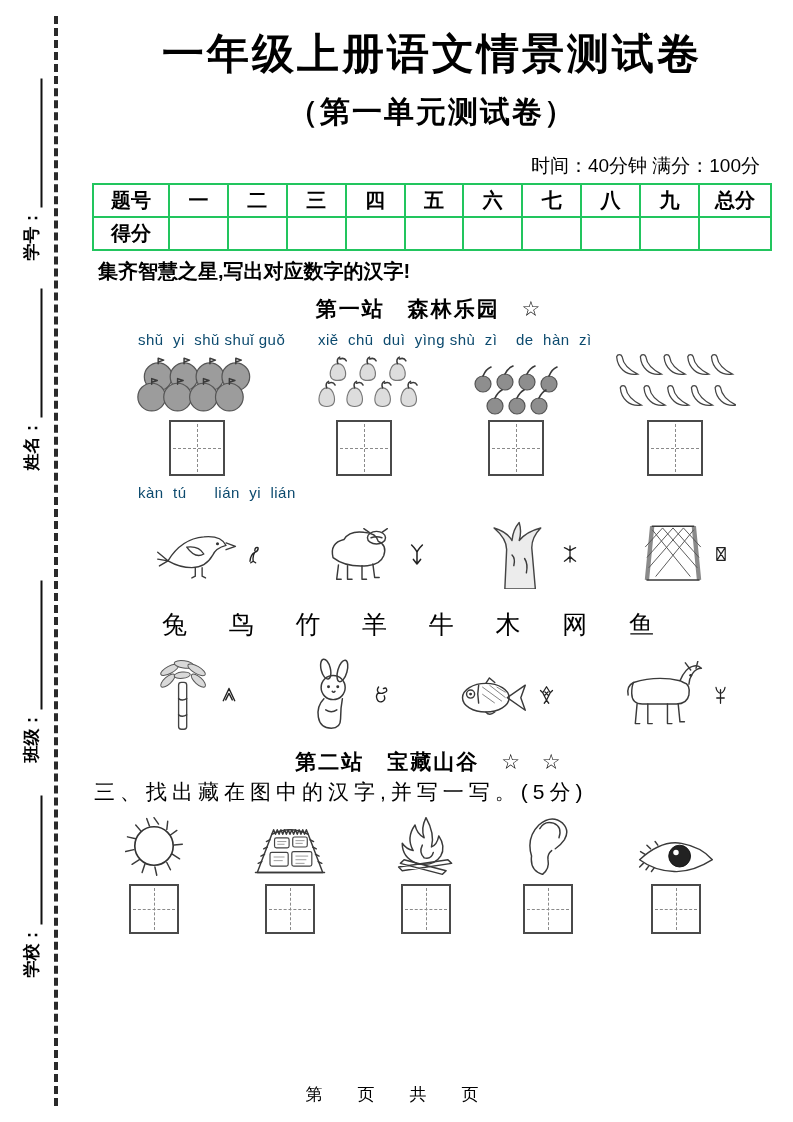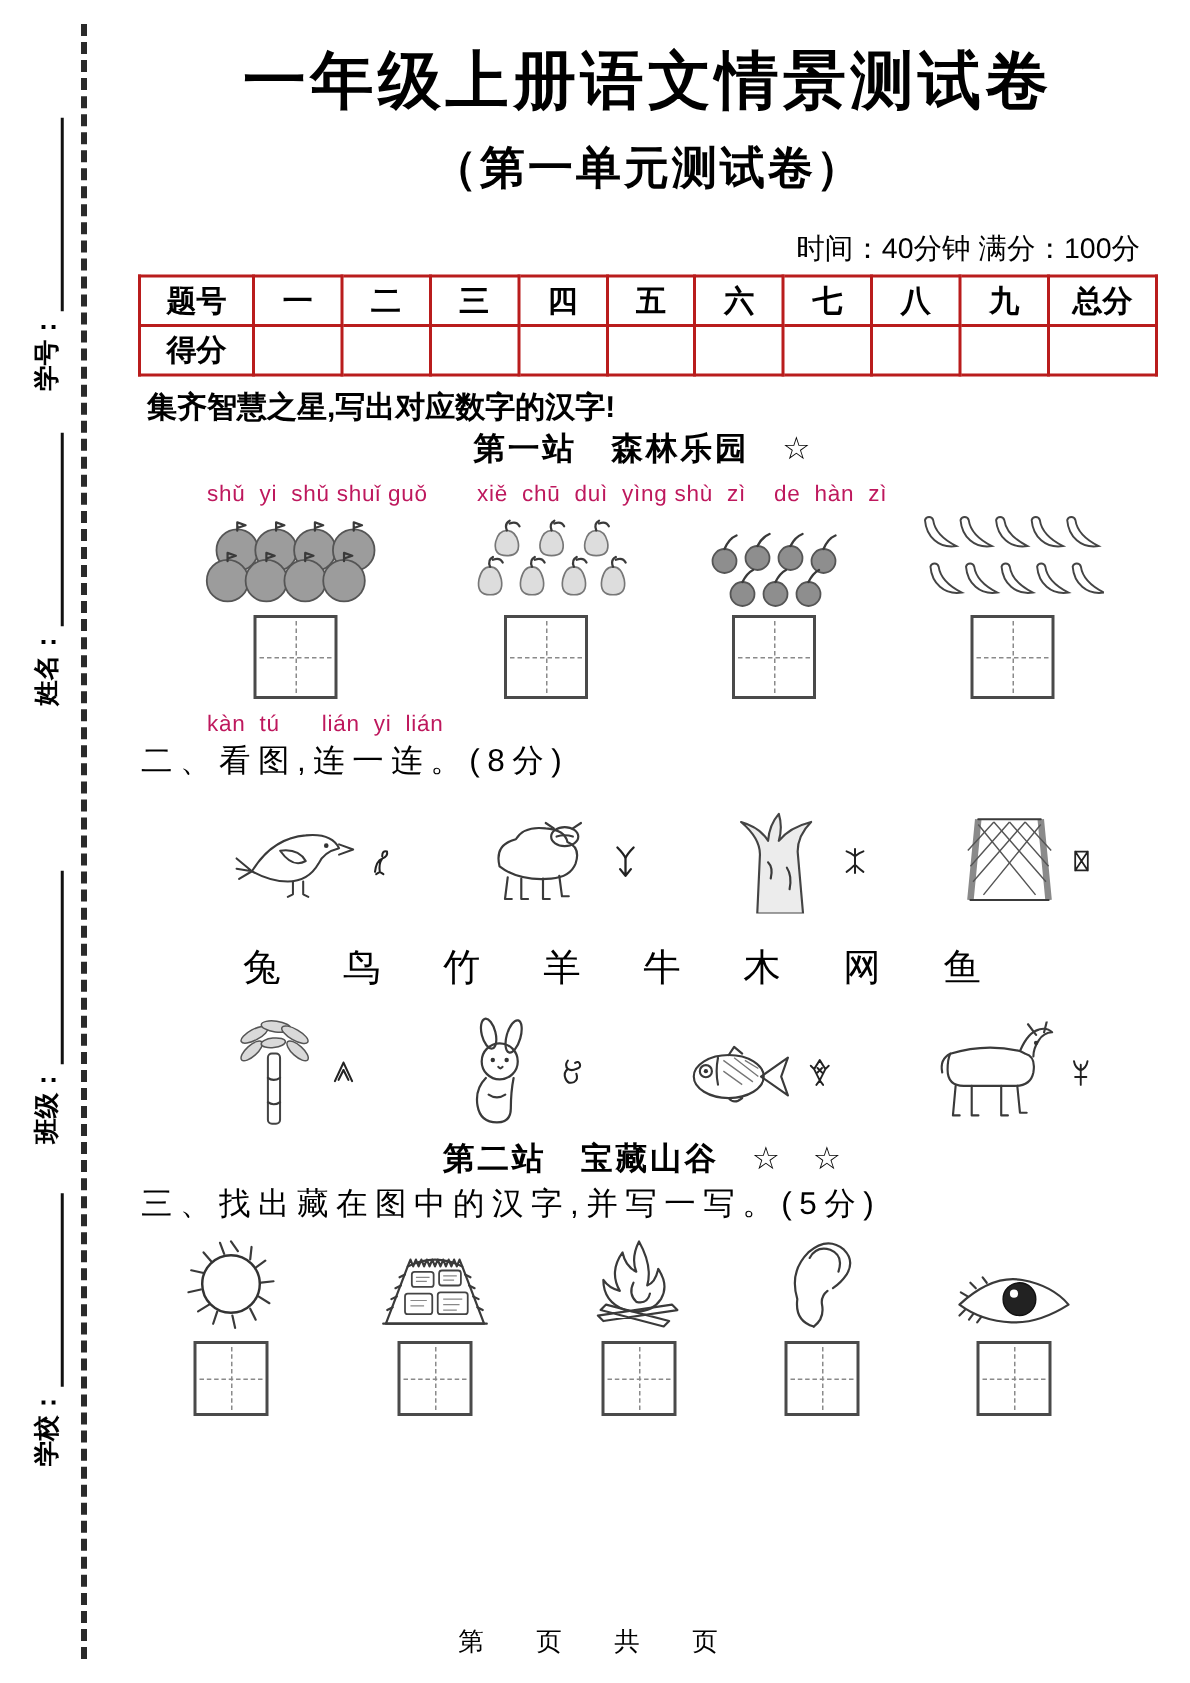--- a/index.html
+++ b/index.html
@@ -13,31 +13,31 @@
               transform:rotate(-90deg);font-size:17px;font-weight:bold;white-space:nowrap;}
   .side-field .blank{flex:1;border-bottom:2px solid #111;height:1px;margin-left:2px;}
 
   
   .content{position:absolute;left:92px;top:0;width:680px;}
   .title{margin-top:26px;text-align:center;font-size:42px;font-weight:bold;letter-spacing:3px;}
   .subtitle{margin-top:10px;text-align:center;font-size:30px;font-weight:bold;letter-spacing:2px;}
   .meta{margin-top:20px;text-align:right;font-size:19px;padding-right:12px;}
 
   table.score{width:100%;border-collapse:collapse;margin-top:4px;}
-  table.score td{border:2px solid #b91c1c;height:31px;text-align:center;
+  table.score td{border:2px solid #22c55e;height:31px;text-align:center;
                  font-size:20px;font-weight:bold;padding:0;}
   table.score td.head-col{width:74px;}
   table.score td.total-col{width:70px;}
 
   .motto{margin:7px 0 0 6px;font-size:20px;font-weight:bold;}
 
-  .station{text-align:center;font-size:21px;font-weight:bold;letter-spacing:2px;}
+  .station{margin-top:10px;text-align:center;font-size:21px;font-weight:bold;letter-spacing:2px;}
   .station .stars{font-weight:normal;margin-left:14px;letter-spacing:8px;}
 
-  .pinyin{margin:8px 0 0 46px;font-size:15px;color:#be185d;letter-spacing:.5px;white-space:pre-wrap;}
+  .pinyin{margin:8px 0 0 46px;font-size:15px;color:#0c4a6e;letter-spacing:.5px;white-space:pre-wrap;}
   .q-text{margin:2px 0 0 2px;font-size:21px;letter-spacing:5px;}
 
   
   .tzg{position:relative;border:2px solid #4a4a4a;background:#fff;box-sizing:border-box;}
   .tzg.big{width:56px;height:56px;}
   .tzg.small{width:50px;height:50px;}
   .tzg::before{content:"";position:absolute;left:50%;top:2px;bottom:2px;border-left:1.5px dashed #8a8a8a;}
   .tzg::after{content:"";position:absolute;top:50%;left:2px;right:2px;border-top:1.5px dashed #8a8a8a;}
 
   .fruit-row{display:flex;justify-content:space-between;align-items:flex-end;
@@ -225,21 +225,20 @@
             <use href="#bn" x="30" y="34"></use>
             <use href="#bn" x="56" y="34"></use>
             <use href="#bn" x="82" y="34"></use>
             <use href="#bn" x="108" y="34"></use>
         </svg>
         <div class="tzg big"></div>
       </div>
     </div>
 
     <div class="pinyin">kàn  tú      lián  yi  lián</div>
-    <div class="q-text">二、看图,连一连。(8分)</div>
 
     <div class="match-row">
       <div class="match-cell">
         <svg width="82" height="66" viewBox="0 0 96 76">
           <path class="ink" d="M14 46 Q30 20 56 18 Q76 16 82 28 Q70 31 66 40 Q58 54 42 54 Q28 54 14 46 Z"></path>
           <path class="ink" d="M82 25 L93 29 L82 33"></path>
           <circle cx="72" cy="26" r="1.8" fill="#333"></circle>
           <path class="ink" d="M14 46 L2 36 M14 46 L2 44 M14 46 L4 52"></path>
           <path class="ink" d="M36 30 Q50 28 56 38 Q46 44 36 30 Z"></path>
           <path class="ink" d="M46 54 L46 64 M54 54 L54 64 M46 64 L42 66 M54 64 L58 66"></path>

